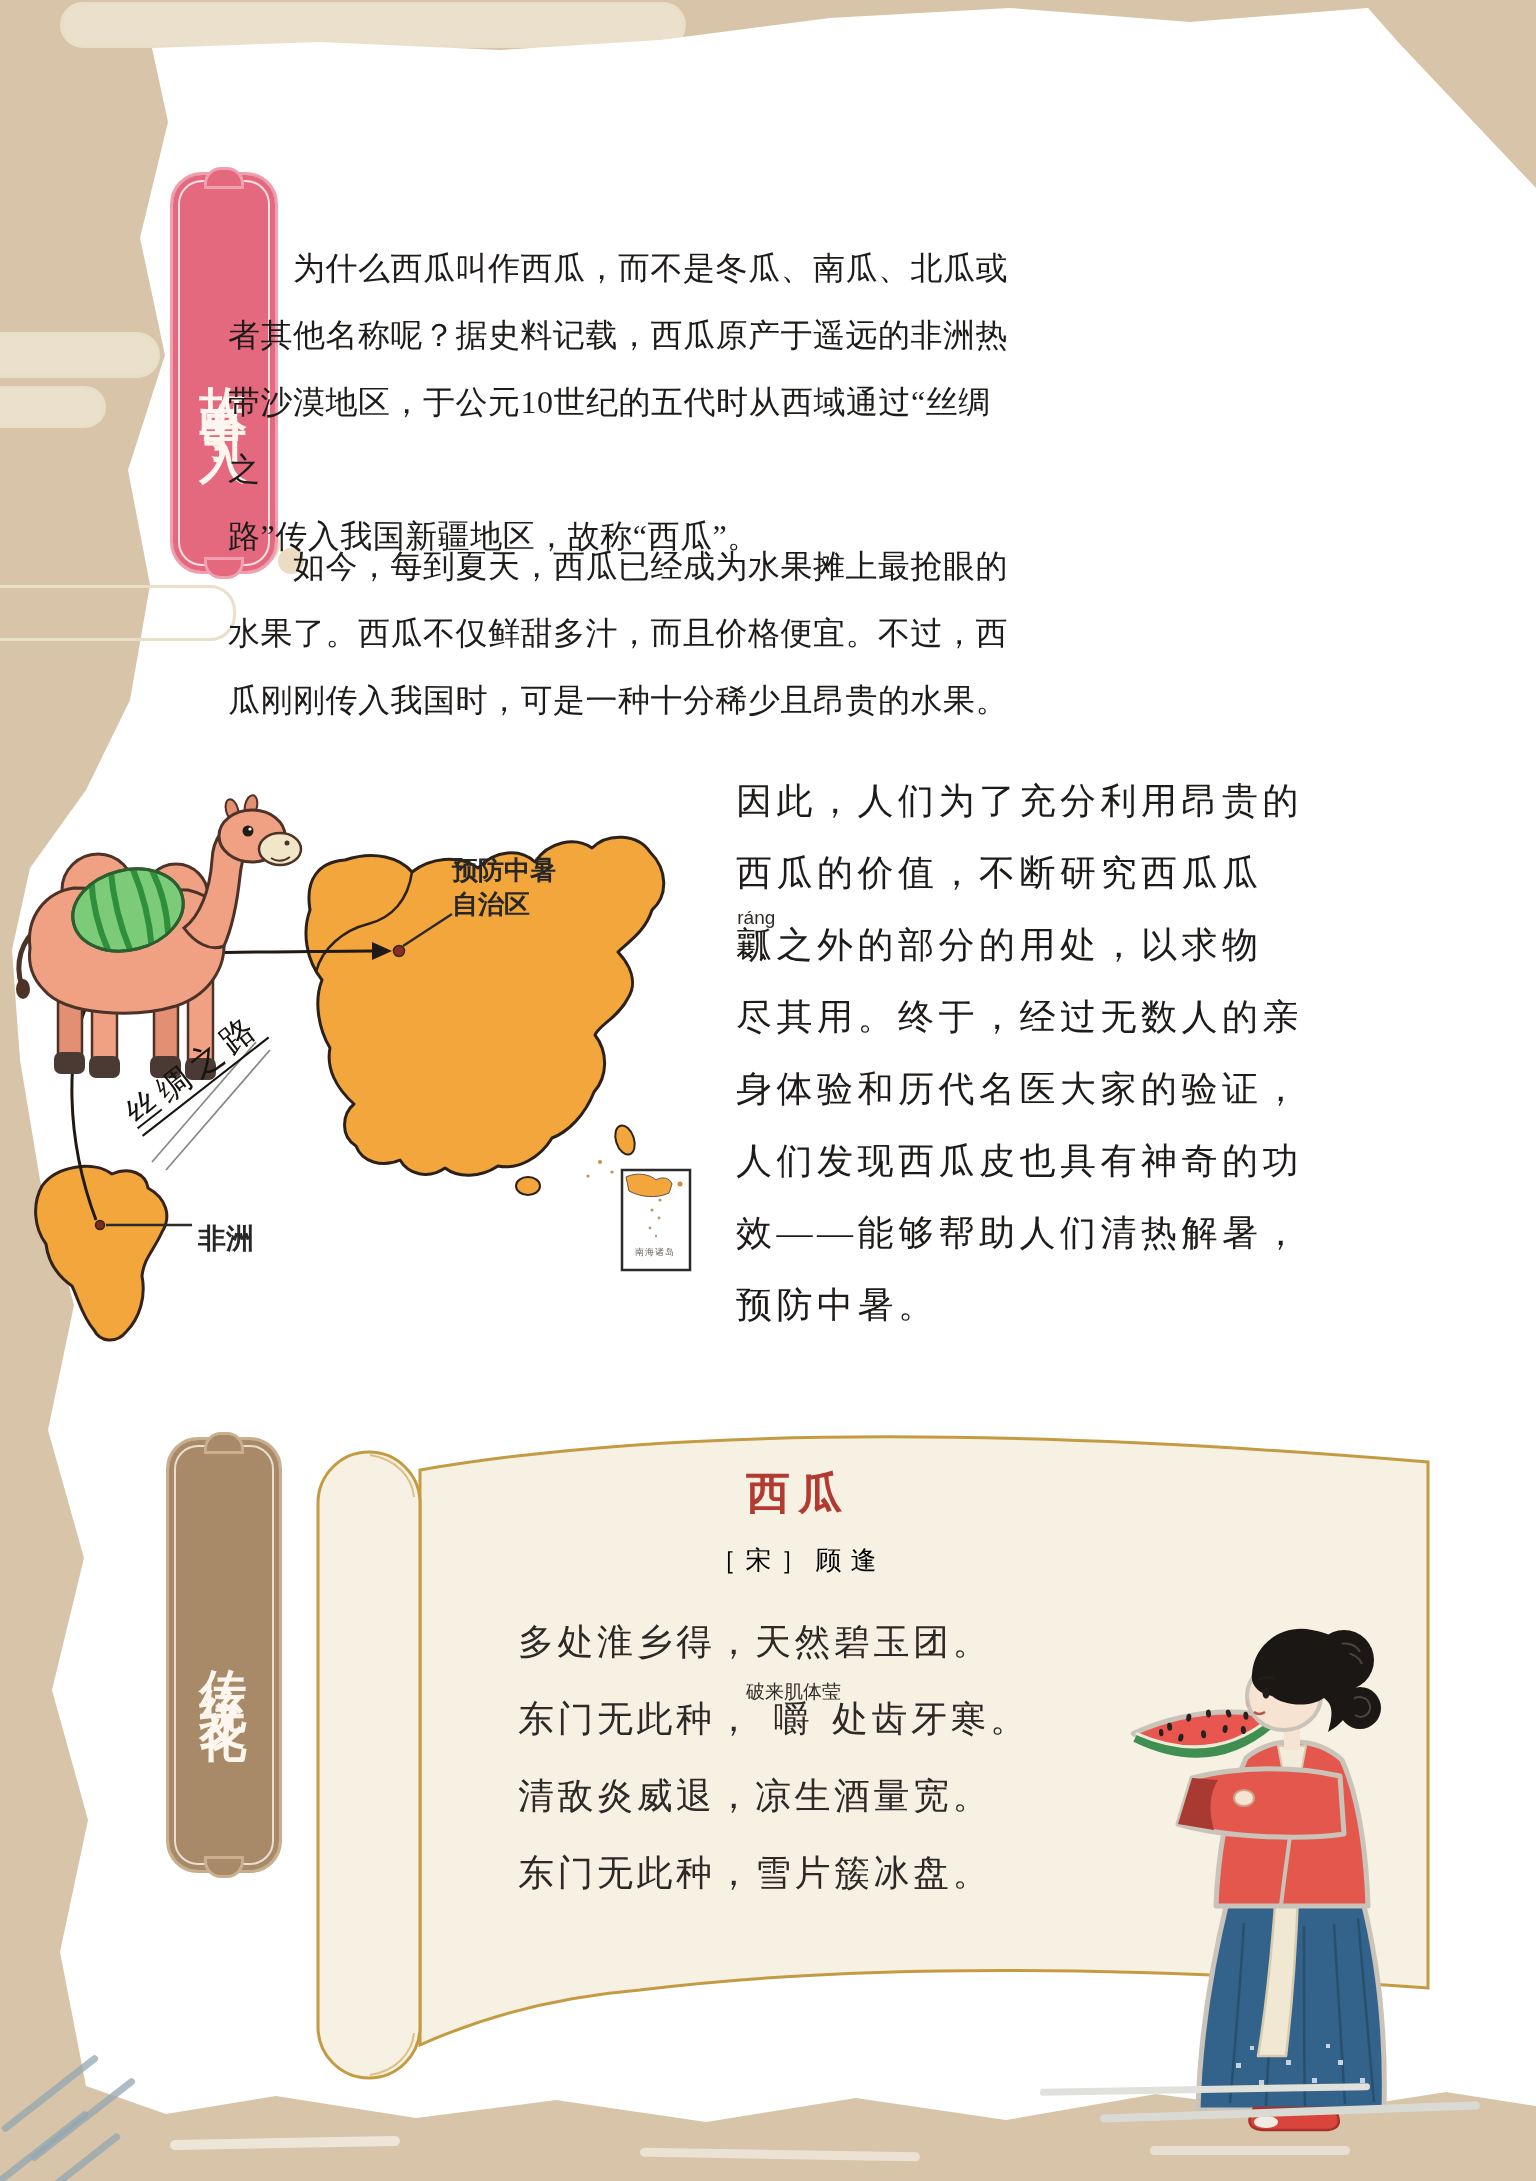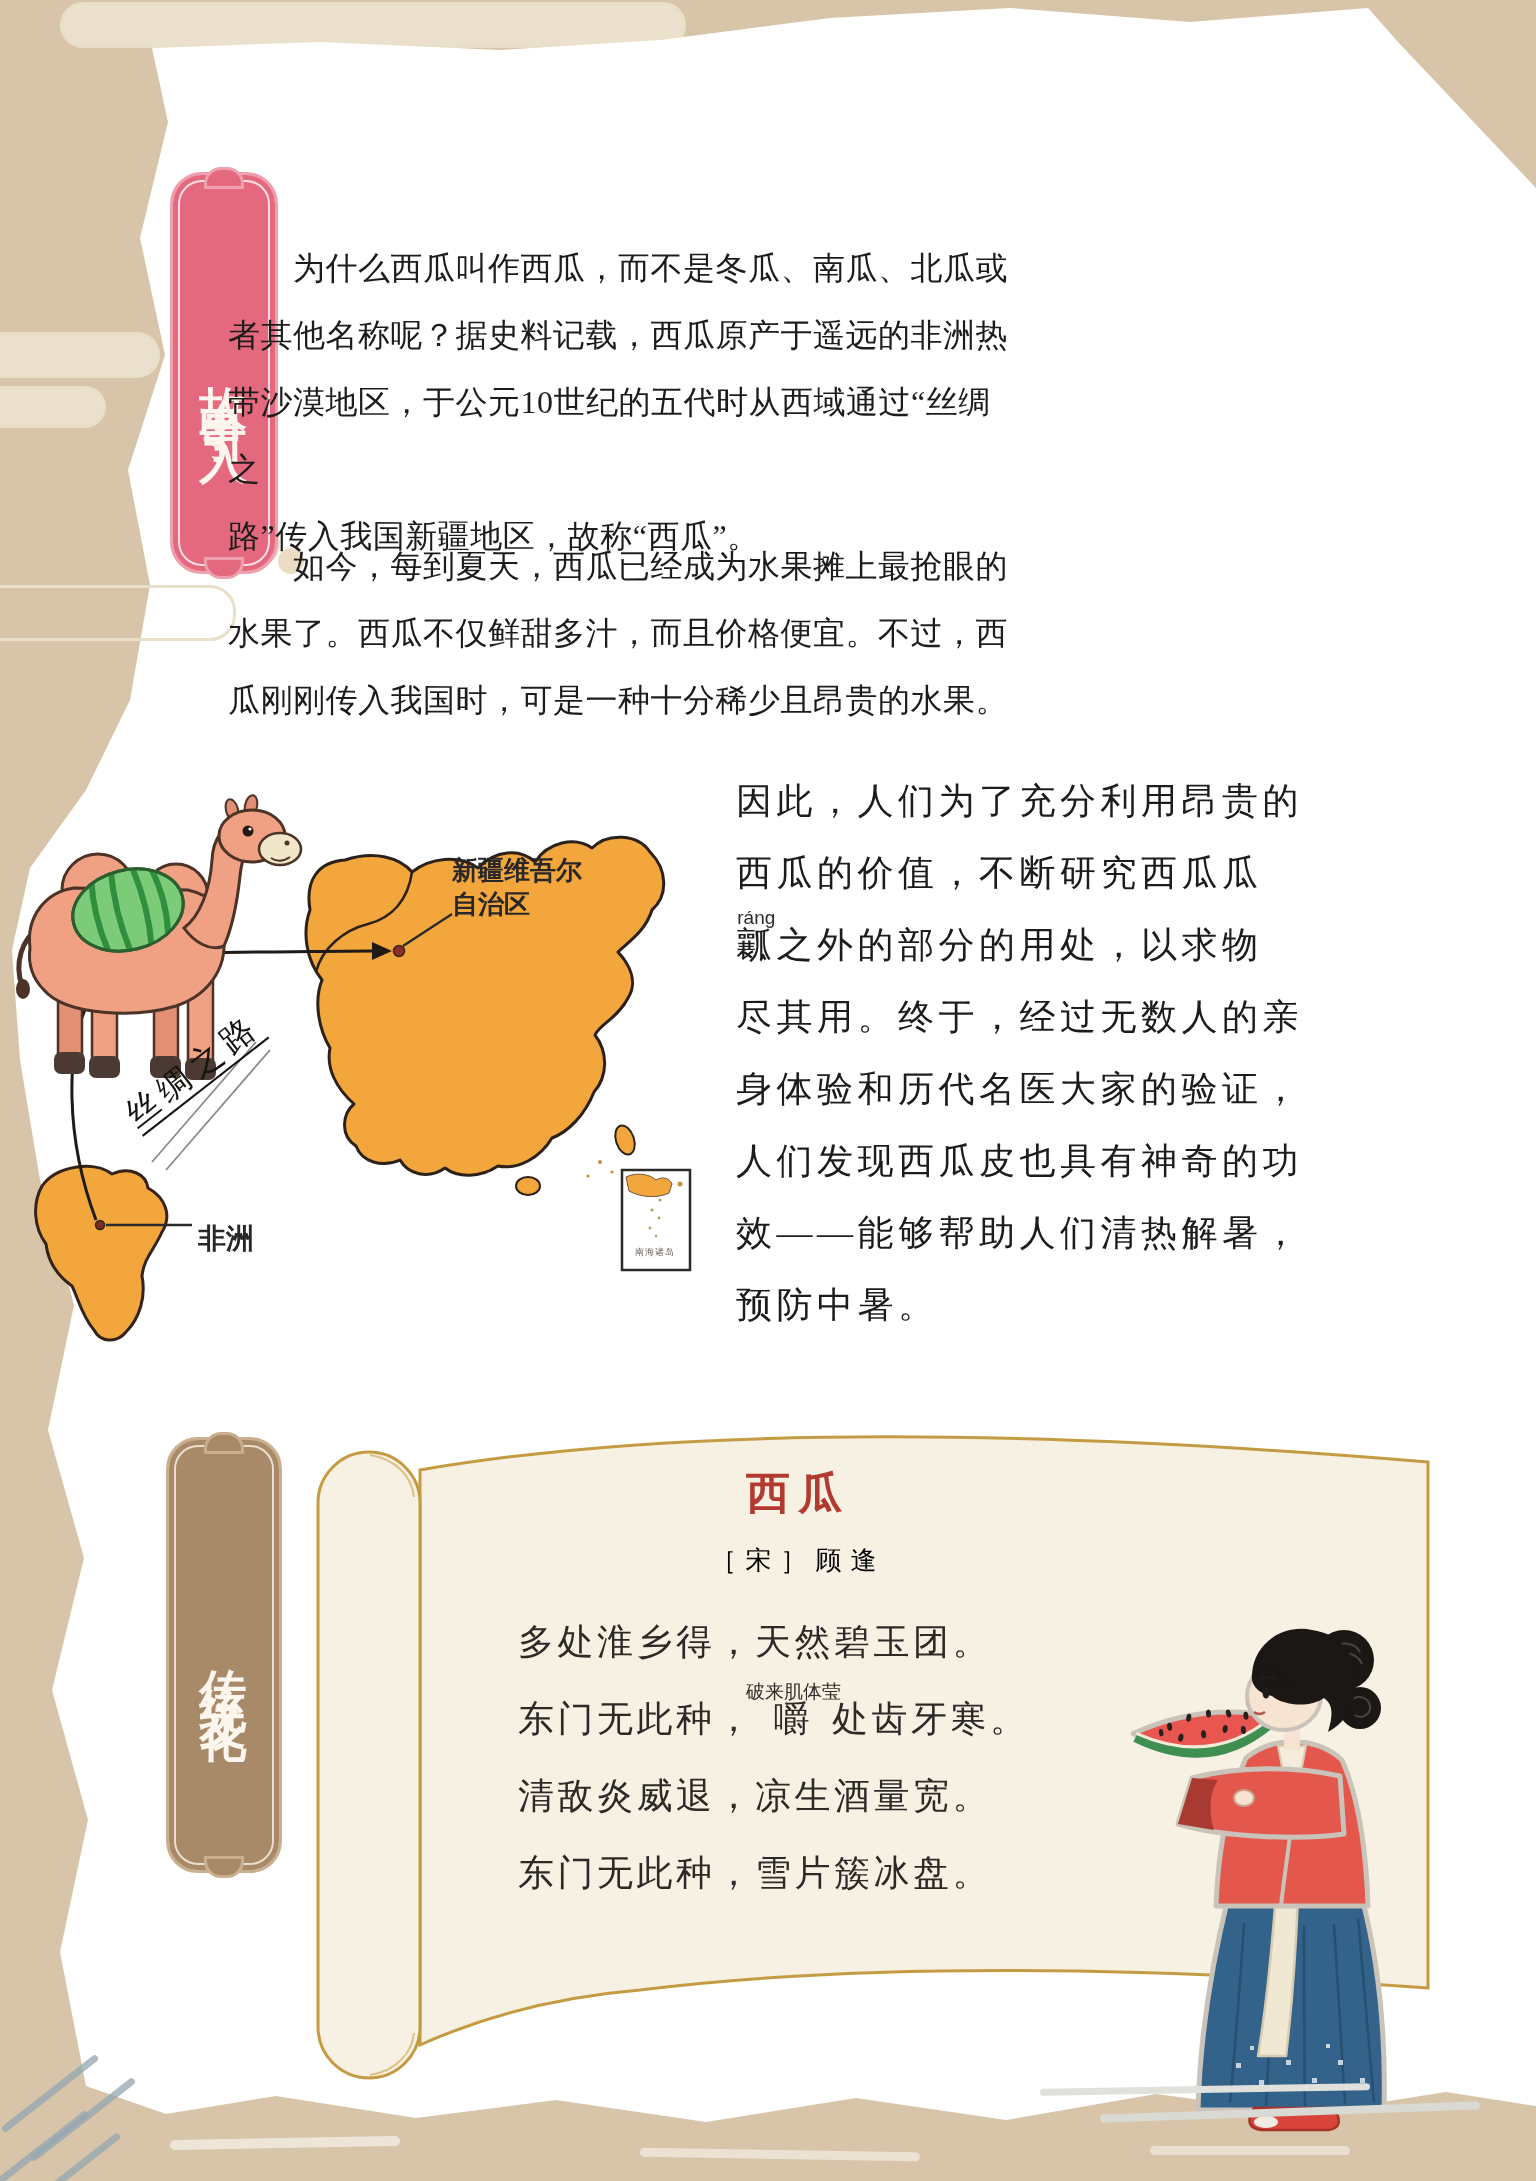--- a/index.html
+++ b/index.html
@@ -220,21 +220,21 @@
         <ellipse cx="244" cy="38" rx="33" ry="26" fill="#f0a184" stroke="#4c3227" stroke-width="3"></ellipse>
         <ellipse cx="272" cy="51" rx="21" ry="16" fill="#f2e6c9" stroke="#4c3227" stroke-width="2.5"></ellipse>
         <circle cx="279" cy="45" r="2.5" fill="#4c3227"></circle>
         <path d="M 263 60 Q 272 66 282 59" stroke="#4c3227" stroke-width="2" fill="none"></path>
         <circle cx="240" cy="33" r="5.5" fill="#231a14"></circle>
         <circle cx="242" cy="31" r="1.6" fill="#ffffff"></circle>
       </g>
     </g>
   </svg>
 
-  <div class="lbl lbl-xinjiang">新疆维吾尔
+  <div class="lbl lbl-xinjiang">预防中暑
 自治区</div>
   <div class="lbl lbl-silkroad">丝绸之路</div>
   <div class="lbl lbl-africa">非洲</div>
   <div class="lbl lbl-inset">南海诸岛</div>
 </div>
 
 <div class="v-tab tab-culture">
   <span class="bump top"></span>
   <span class="bump bot"></span>
   <span class="v-tab-label">传统文化</span>

